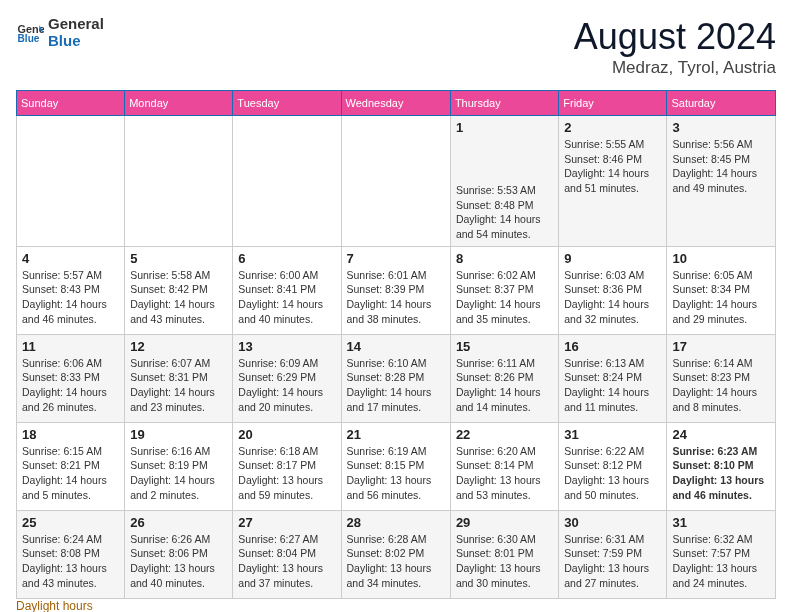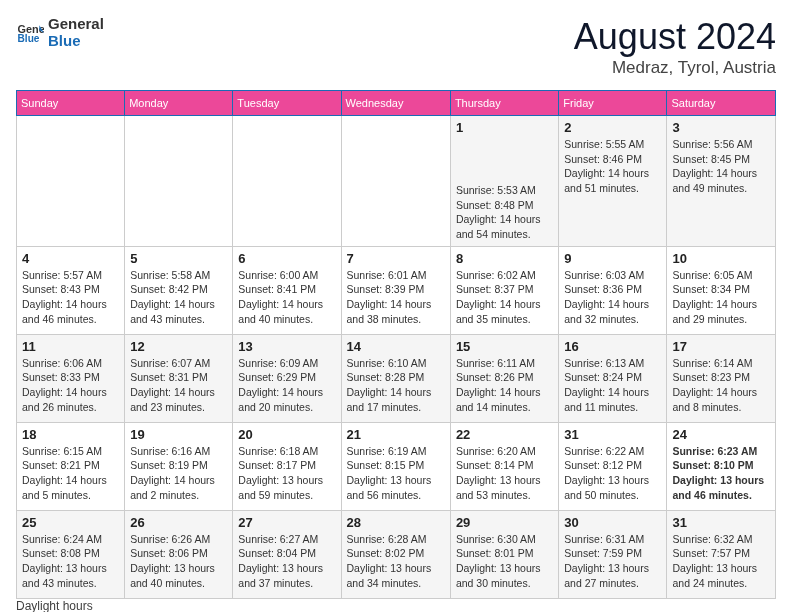--- a/index.html
+++ b/index.html
@@ -72,21 +72,21 @@
     .day-info {
       color: #333;
       font-size: 10.5px;
       line-height: 1.4;
     }
     .empty-cell {
       background: #fff !important;
     }
     .footer {
       font-size: 12px;
-      color: #404040;
+      color: #a16207;
     }
   </style>
 </head>
 <body>
 
 <div class="header">
   <div class="logo">
     <svg class="logo-icon" viewBox="0 0 36 36">
       <text x="2" y="18" font-size="14" font-weight="bold" fill="#333">General</text>
       <text x="2" y="30" font-size="13" font-weight="bold" fill="#1a6bb5">Blue</text>

